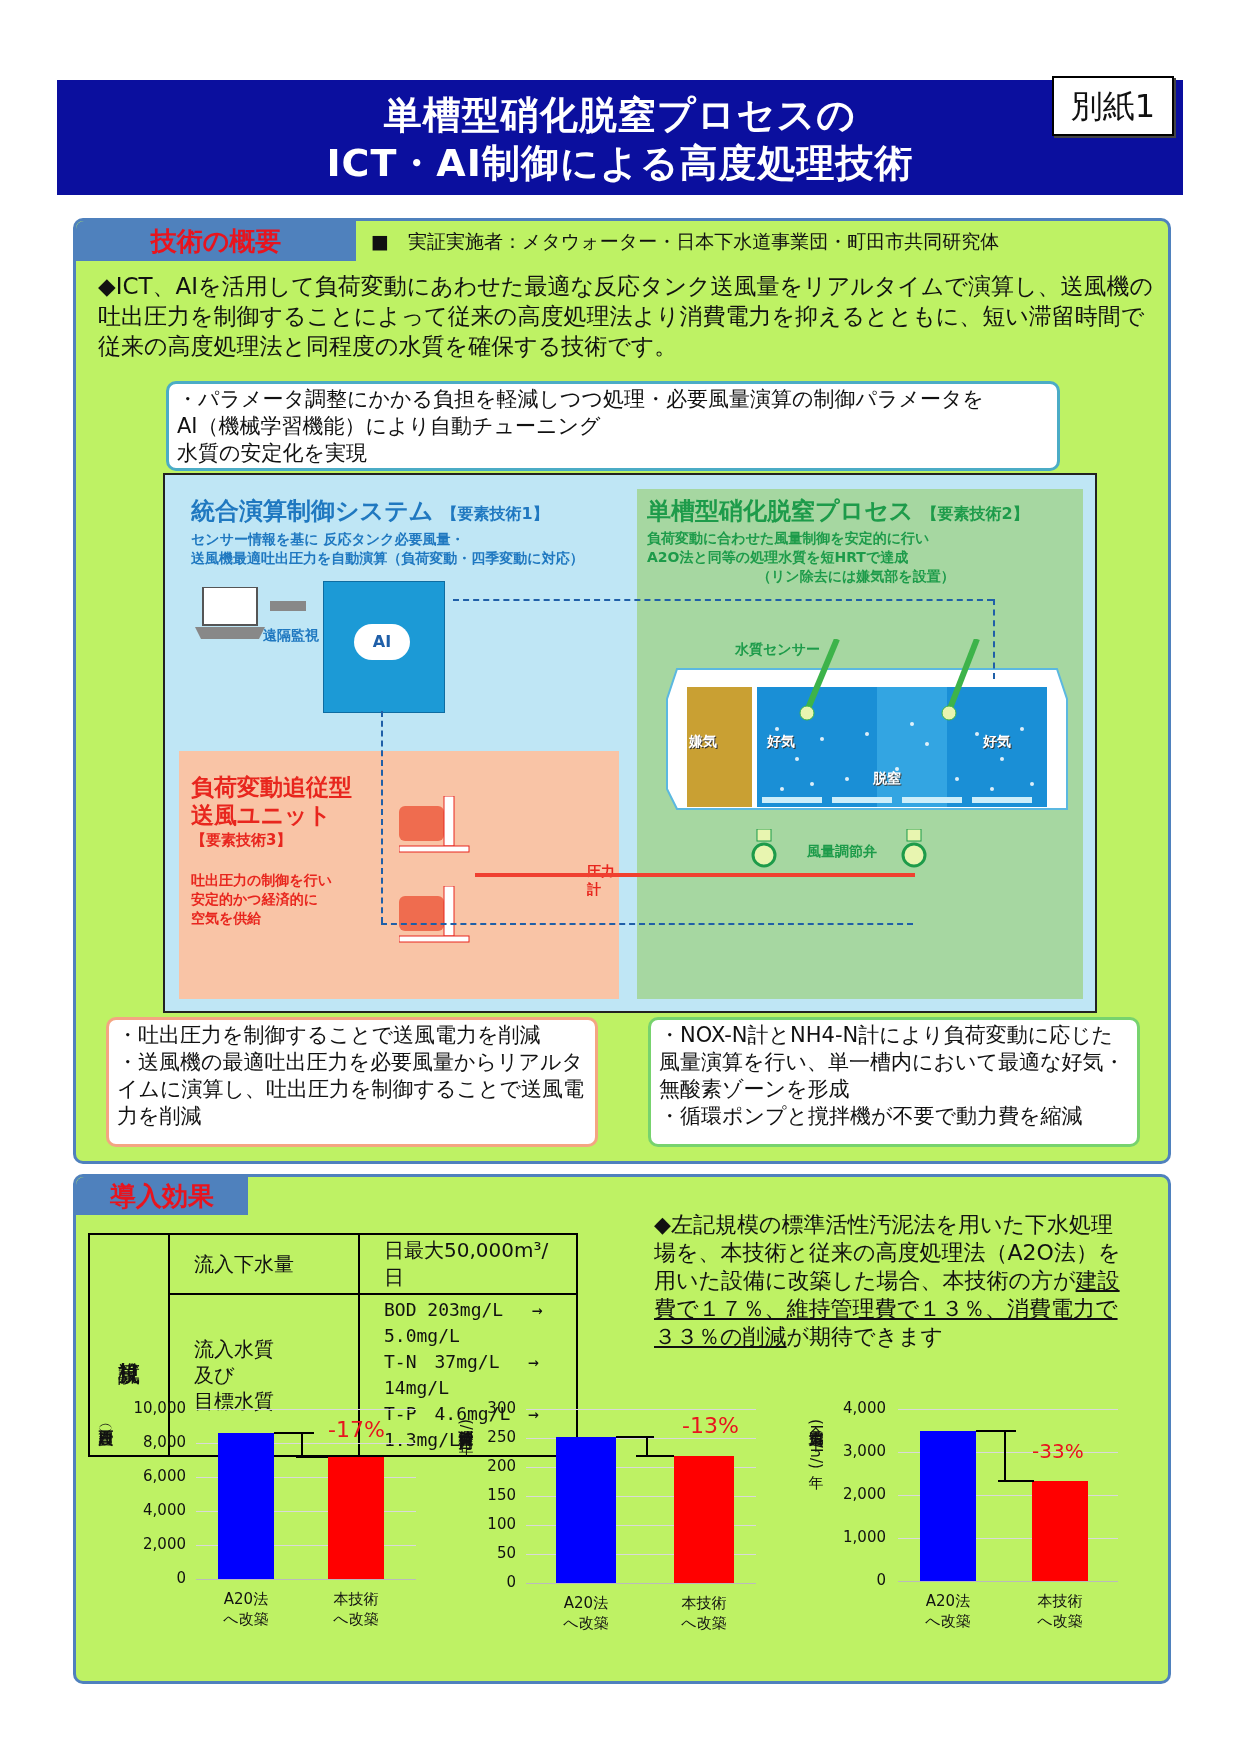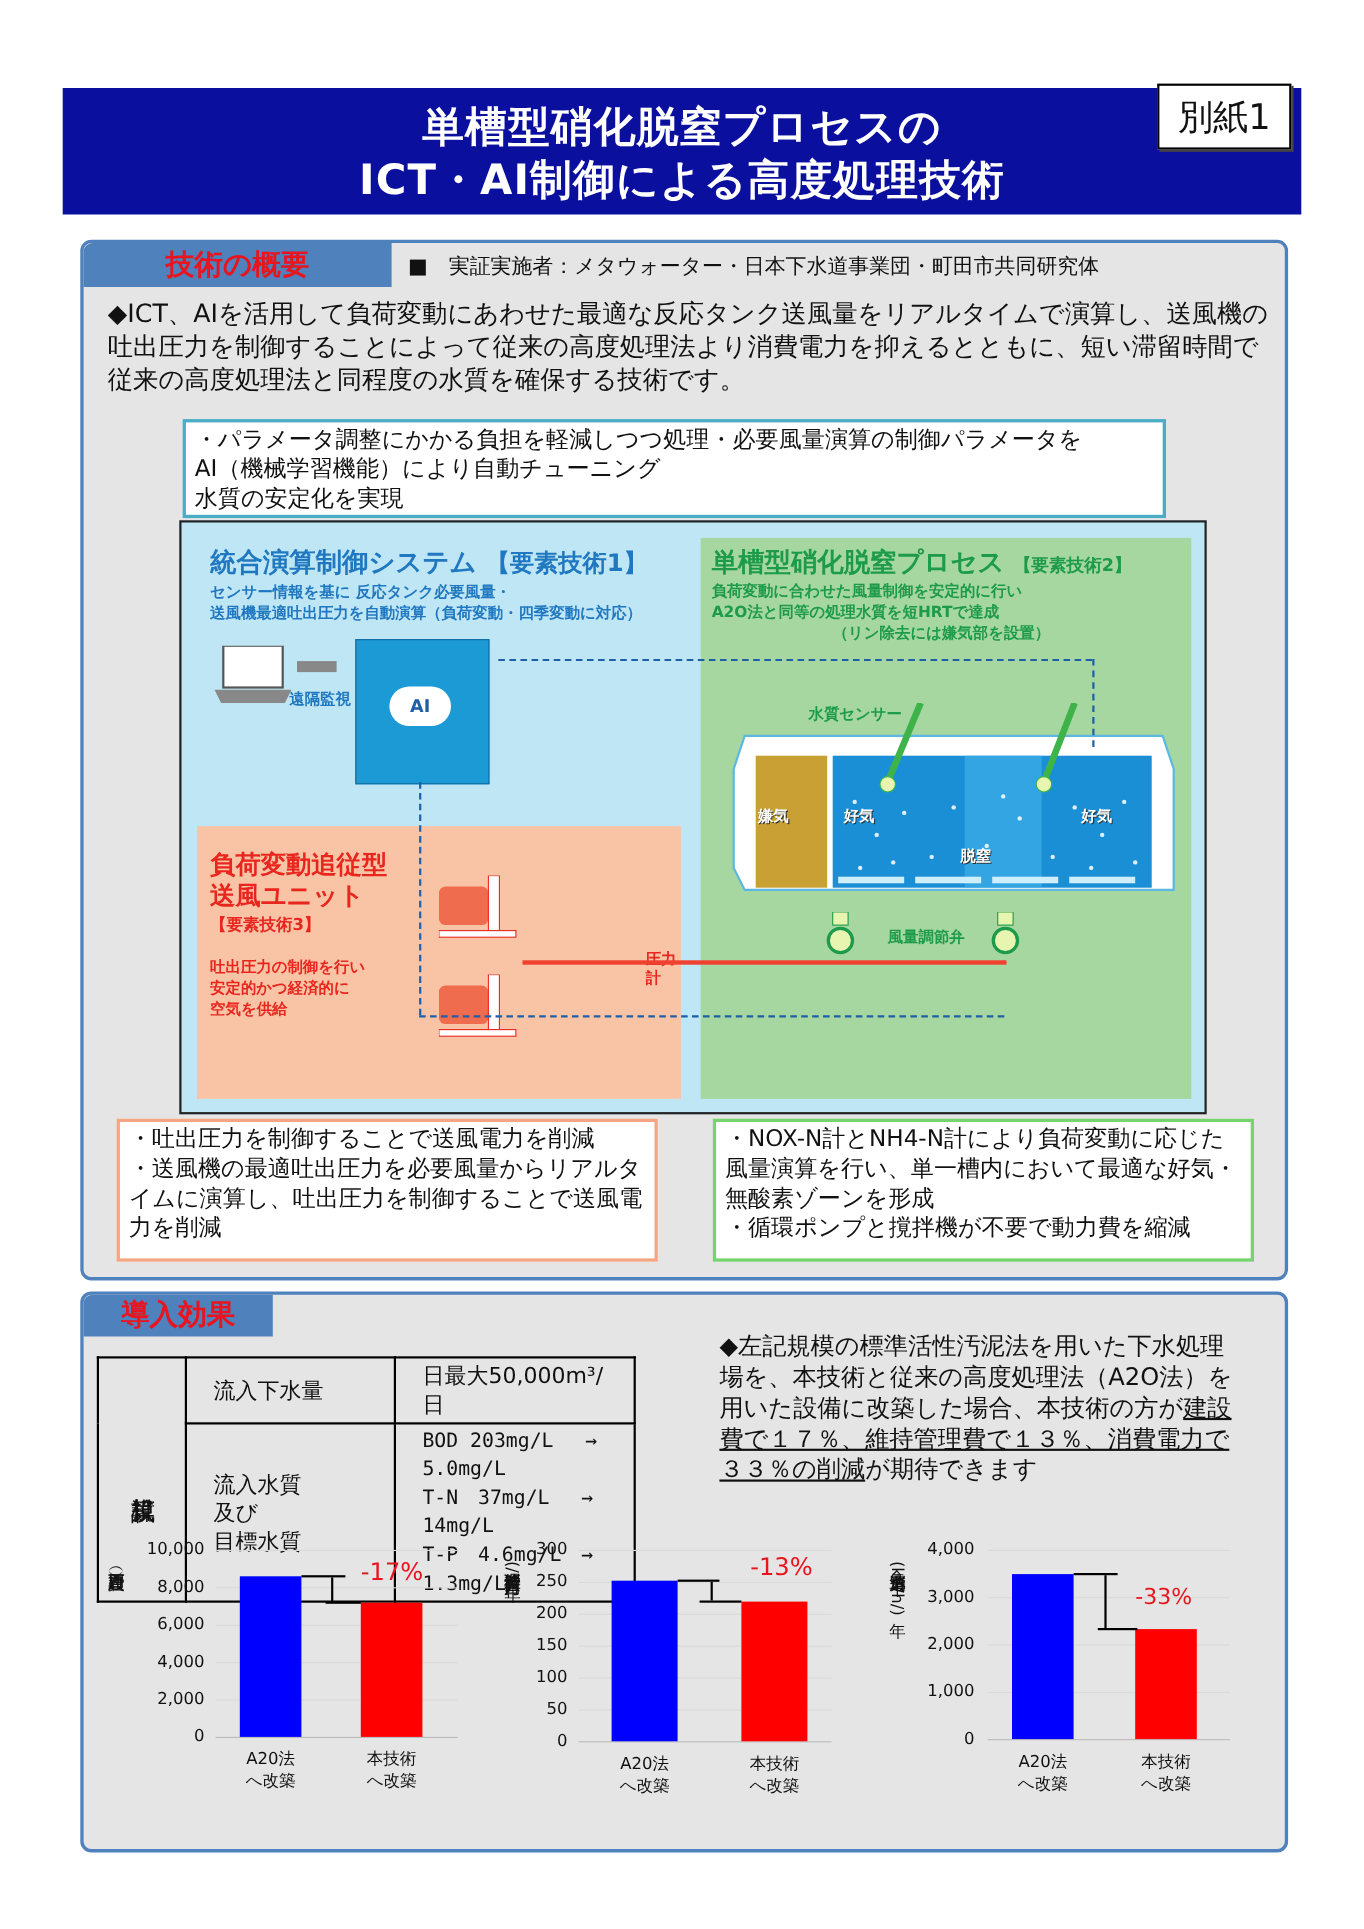--- a/index.html
+++ b/index.html
@@ -5,40 +5,40 @@
   html,body{margin:0;padding:0;background:#fff;}
   body{width:1240px;height:1754px;position:relative;font-family:"DejaVu Sans","Liberation Sans",sans-serif;color:#111;overflow:hidden;}
   .abs{position:absolute;}
   
   #header{left:57px;top:80px;width:1126px;height:115px;background:#0b0f9e;}
   #title1,#title2{left:0;width:100%;text-align:center;color:#fff;font-weight:bold;font-size:38px;letter-spacing:1px;}
   #title1{top:10px;}
   #title2{top:58px;}
   #annex{left:1052px;top:76px;width:118px;height:56px;border:2px solid #000;background:#fff;font-size:32px;text-align:center;line-height:56px;box-shadow:2px 2px 0 #444;}
   
-  .panel{border:3px solid #4f81bd;border-radius:10px;background:#e5e5e5;}
+  .panel{border:3px solid #4f81bd;border-radius:10px;background:#bef264;}
   #panel1{left:73px;top:218px;width:1092px;height:940px;}
   #panel2{left:73px;top:1174px;width:1092px;height:504px;}
   .ptab{background:#4f81bd;color:#e8141e;font-weight:bold;font-size:26px;text-align:center;border-top-left-radius:8px;}
   #tab1{left:0;top:0;width:280px;height:40px;line-height:40px;}
   #tab2{left:0;top:0;width:172px;height:38px;line-height:38px;}
   #implementer{left:295px;top:8px;font-size:19px;}
   #overview{left:22px;top:50px;width:1060px;font-size:23px;line-height:30px;}
   
-  .callout{background:#fff;font-size:21px;line-height:27px;padding:2px 8px;}
+  .callout{background:#fff;font-size:21px;line-height:27px;padding:2px 8px;border-radius:10px;}
   #callout-top{left:90px;top:160px;width:872px;height:80px;border:3px solid #4bacc6;}
   #callout-left{left:30px;top:796px;width:470px;height:120px;border:3px solid #f4a582;}
   #callout-right{left:572px;top:796px;width:470px;height:120px;border:3px solid #77d36e;}
   
   #diagram{left:87px;top:252px;width:930px;height:536px;background:#bfe6f5;border:2px solid #222;}
   #zone-green{left:472px;top:14px;width:446px;height:510px;background:#a6d7a1;}
   #zone-red{left:14px;top:276px;width:440px;height:248px;background:#f9c4a6;}
   .dtitle{font-weight:bold;}
   #sys1-title{left:26px;top:20px;color:#1f78c0;font-size:24px;}
-  #sys1-tag{color:#1f78c0;font-size:22px;}
+  #sys1-tag{color:#1f78c0;font-size:16px;}
   #sys1-desc{left:26px;top:55px;color:#1f78c0;font-size:14px;line-height:19px;font-weight:bold;}
   #sys2-title{left:10px;top:6px;color:#1d9b4a;font-size:24px;}
   #sys2-tag{color:#1d9b4a;font-size:16px;}
   #sys2-desc{left:10px;top:40px;color:#1d9b4a;font-size:14px;line-height:19px;font-weight:bold;}
   #sys2-desc3{padding-left:110px;}
   #sys3-title{left:12px;top:22px;color:#e8261e;font-size:23px;line-height:28px;}
   #sys3-tag{left:12px;top:80px;color:#e8261e;font-size:15px;font-weight:bold;}
   #sys3-desc{left:12px;top:120px;color:#e8261e;font-size:14px;line-height:19px;font-weight:bold;}
   .dlabel{font-weight:bold;font-size:14px;}
   

